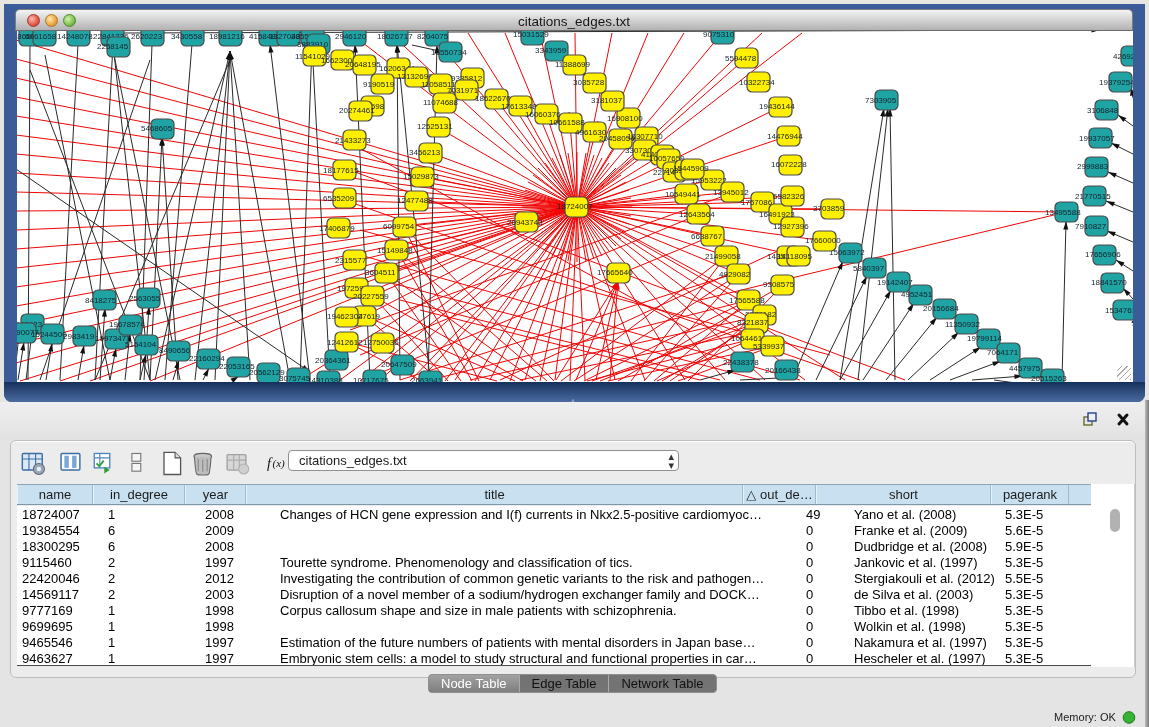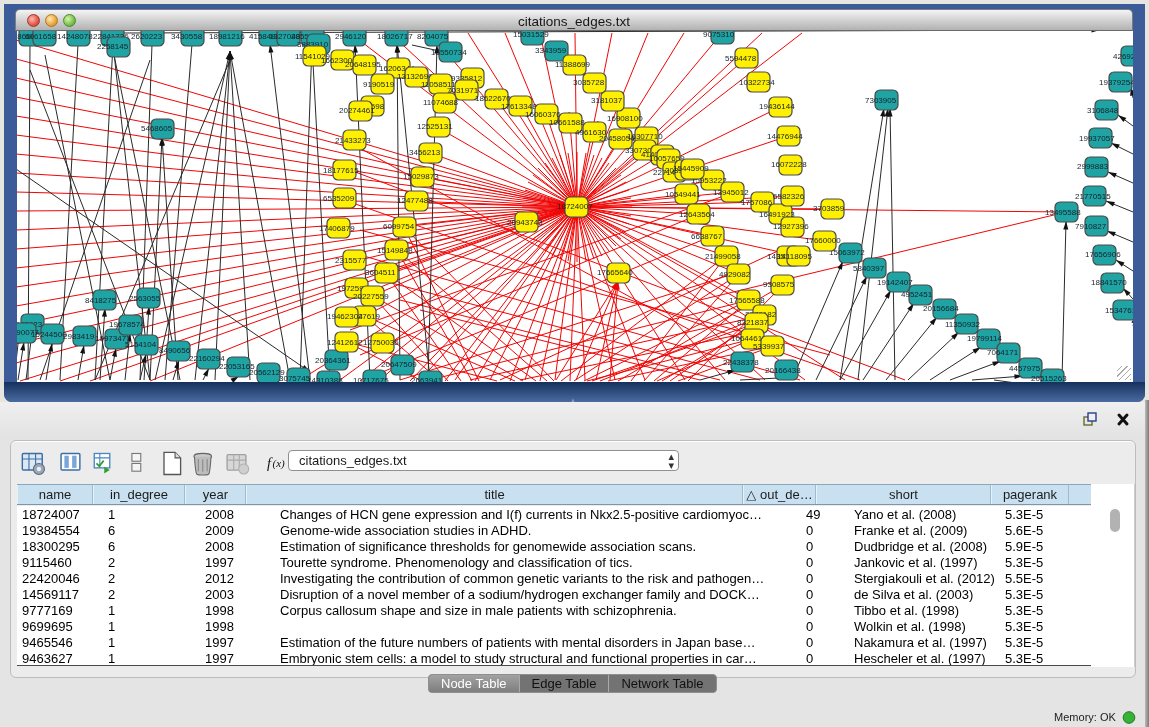--- a/index.html
+++ b/index.html
@@ -766,30 +766,28 @@
           <span class="c3">2008</span>
           <span class="c4">Changes of HCN gene expression and I(f) currents in Nkx2.5-positive cardiomyoc…</span>
           <span class="c5">49</span>
           <span class="c6">Yano et al. (2008)</span>
           <span class="c7">5.3E-5</span>
         </div>
 <div class="row">
           <span class="c1">19384554</span>
           <span class="c2">6</span>
           <span class="c3">2009</span>
-          <span class="c4">Genome-wide association studies in ADHD.</span>
           <span class="c5">0</span>
           <span class="c6">Franke et al. (2009)</span>
           <span class="c7">5.6E-5</span>
         </div>
 <div class="row">
           <span class="c1">18300295</span>
           <span class="c2">6</span>
           <span class="c3">2008</span>
-          <span class="c4">Estimation of significance thresholds for genomewide association scans.</span>
           <span class="c5">0</span>
           <span class="c6">Dudbridge et al. (2008)</span>
           <span class="c7">5.9E-5</span>
         </div>
 <div class="row">
           <span class="c1">9115460</span>
           <span class="c2">2</span>
           <span class="c3">1997</span>
           <span class="c4">Tourette syndrome. Phenomenology and classification of tics.</span>
           <span class="c5">0</span>

